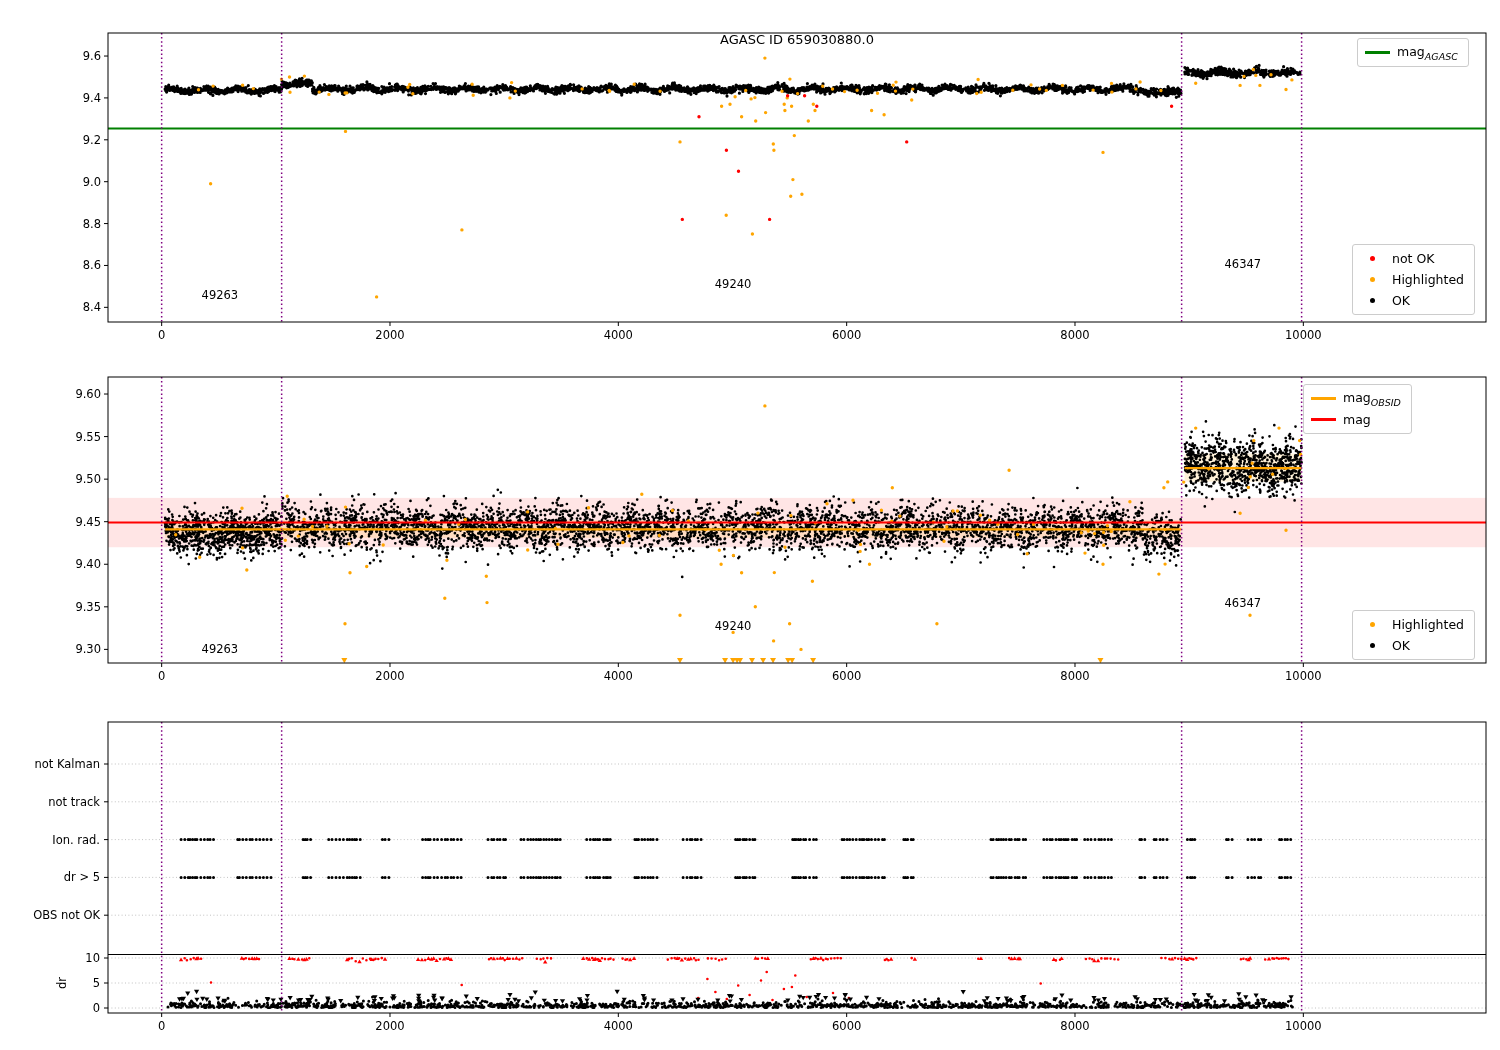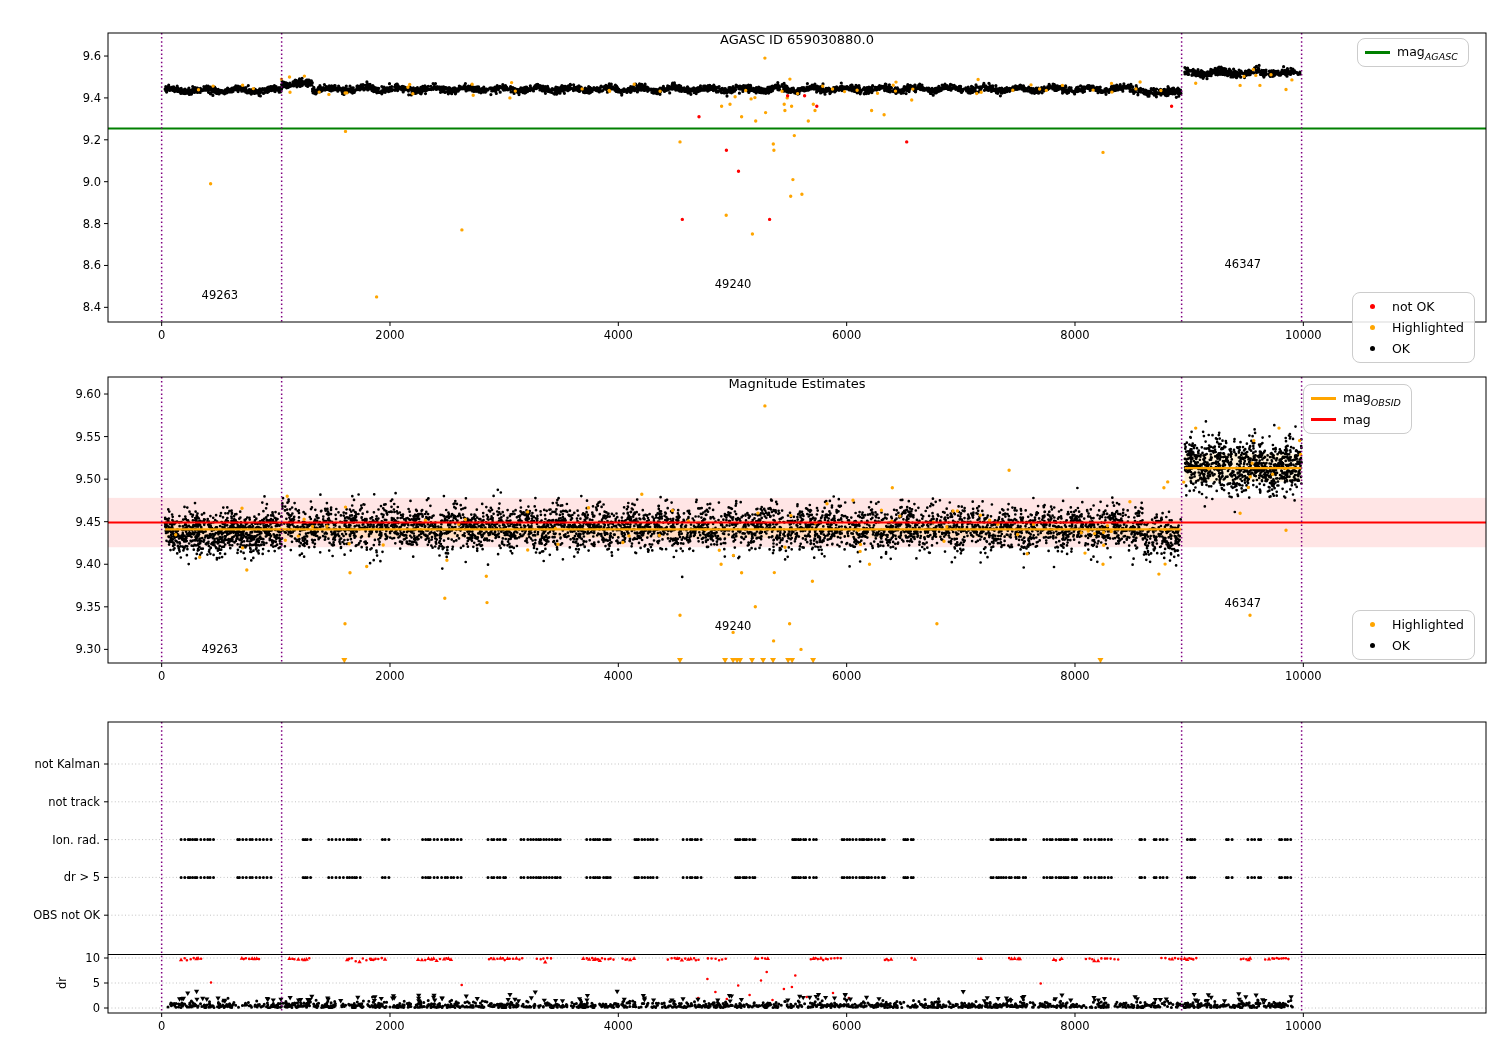--- a/index.html
+++ b/index.html
@@ -3,21 +3,21 @@
 <meta charset="utf-8">
 <style>
   html,body{margin:0;padding:0;background:#ffffff;}
   .figure{position:relative;width:1500px;height:1050px;background:#ffffff;
           font-family:"DejaVu Sans","Liberation Sans",sans-serif;overflow:hidden;}
   svg{position:absolute;left:0;top:0;}
   svg text{font-family:"DejaVu Sans","Liberation Sans",sans-serif;fill:#000;}
   .title{position:absolute;left:108px;width:1378px;text-align:center;
          font-size:13px;color:#000;margin-top:20px;}
   .legend{position:absolute;background:rgba(255,255,255,0.85);border:1px solid #cccccc;
-          border-radius:8px;padding:3px 10px 3px 4px;font-size:12.5px;color:#000;}
+          border-radius:3px;padding:3px 10px 3px 4px;font-size:12.5px;color:#000;}
   .legend-item{display:flex;align-items:center;height:21px;}
   .lmark{width:30px;flex:0 0 30px;display:flex;justify-content:center;align-items:center;}
   .lline{width:25px;height:2.5px;}
   .ldot{width:5px;height:5px;border-radius:50%;}
   .llabel{padding-left:5px;white-space:nowrap;}
   .llabel sub{font-style:italic;font-size:9.5px;}
 </style>
 </head>
 <body>
 
@@ -359,31 +359,30 @@
           <text x="100" y="962" text-anchor="end" font-size="11.5">10</text>
           <line x1="104" y1="983" x2="108" y2="983" stroke="#000" stroke-width="1"></line>
           <text x="100" y="987" text-anchor="end" font-size="11.5">5</text>
           <line x1="104" y1="1008" x2="108" y2="1008" stroke="#000" stroke-width="1"></line>
           <text x="100" y="1012" text-anchor="end" font-size="11.5">0</text>
         </g>
         <text x="66" y="983" text-anchor="middle" font-size="11.5" transform="rotate(-90 66 983)">dr</text>
       </g>
     </svg>
   <div class="title" style="top:12px">AGASC ID 659030880.0</div>
-  <div class="title" style="top:356px">Magnitude Estimates</div>
   <div id="legend-root">
       <div class="legend" style="left: 1357px; top: 38px;">
         <div class="legend-item">
           <span class="lmark">
             <span class="lline" style="background: rgb(0, 128, 0);"></span>
           </span>
           <span class="llabel">mag<sub>AGASC</sub></span>
         </div>
       </div>
-      <div class="legend" style="left: 1352px; top: 244px; margin-top: 48px;">
+      <div class="legend" style="left: 1352px; top: 244px;">
         <div class="legend-item">
           <span class="lmark">
             <span class="ldot" style="background: rgb(255, 0, 0);"></span>
           </span>
           <span class="llabel">not OK</span>
         </div>
         <div class="legend-item">
           <span class="lmark">
             <span class="ldot" style="background: rgb(255, 165, 0);"></span>
           </span>

